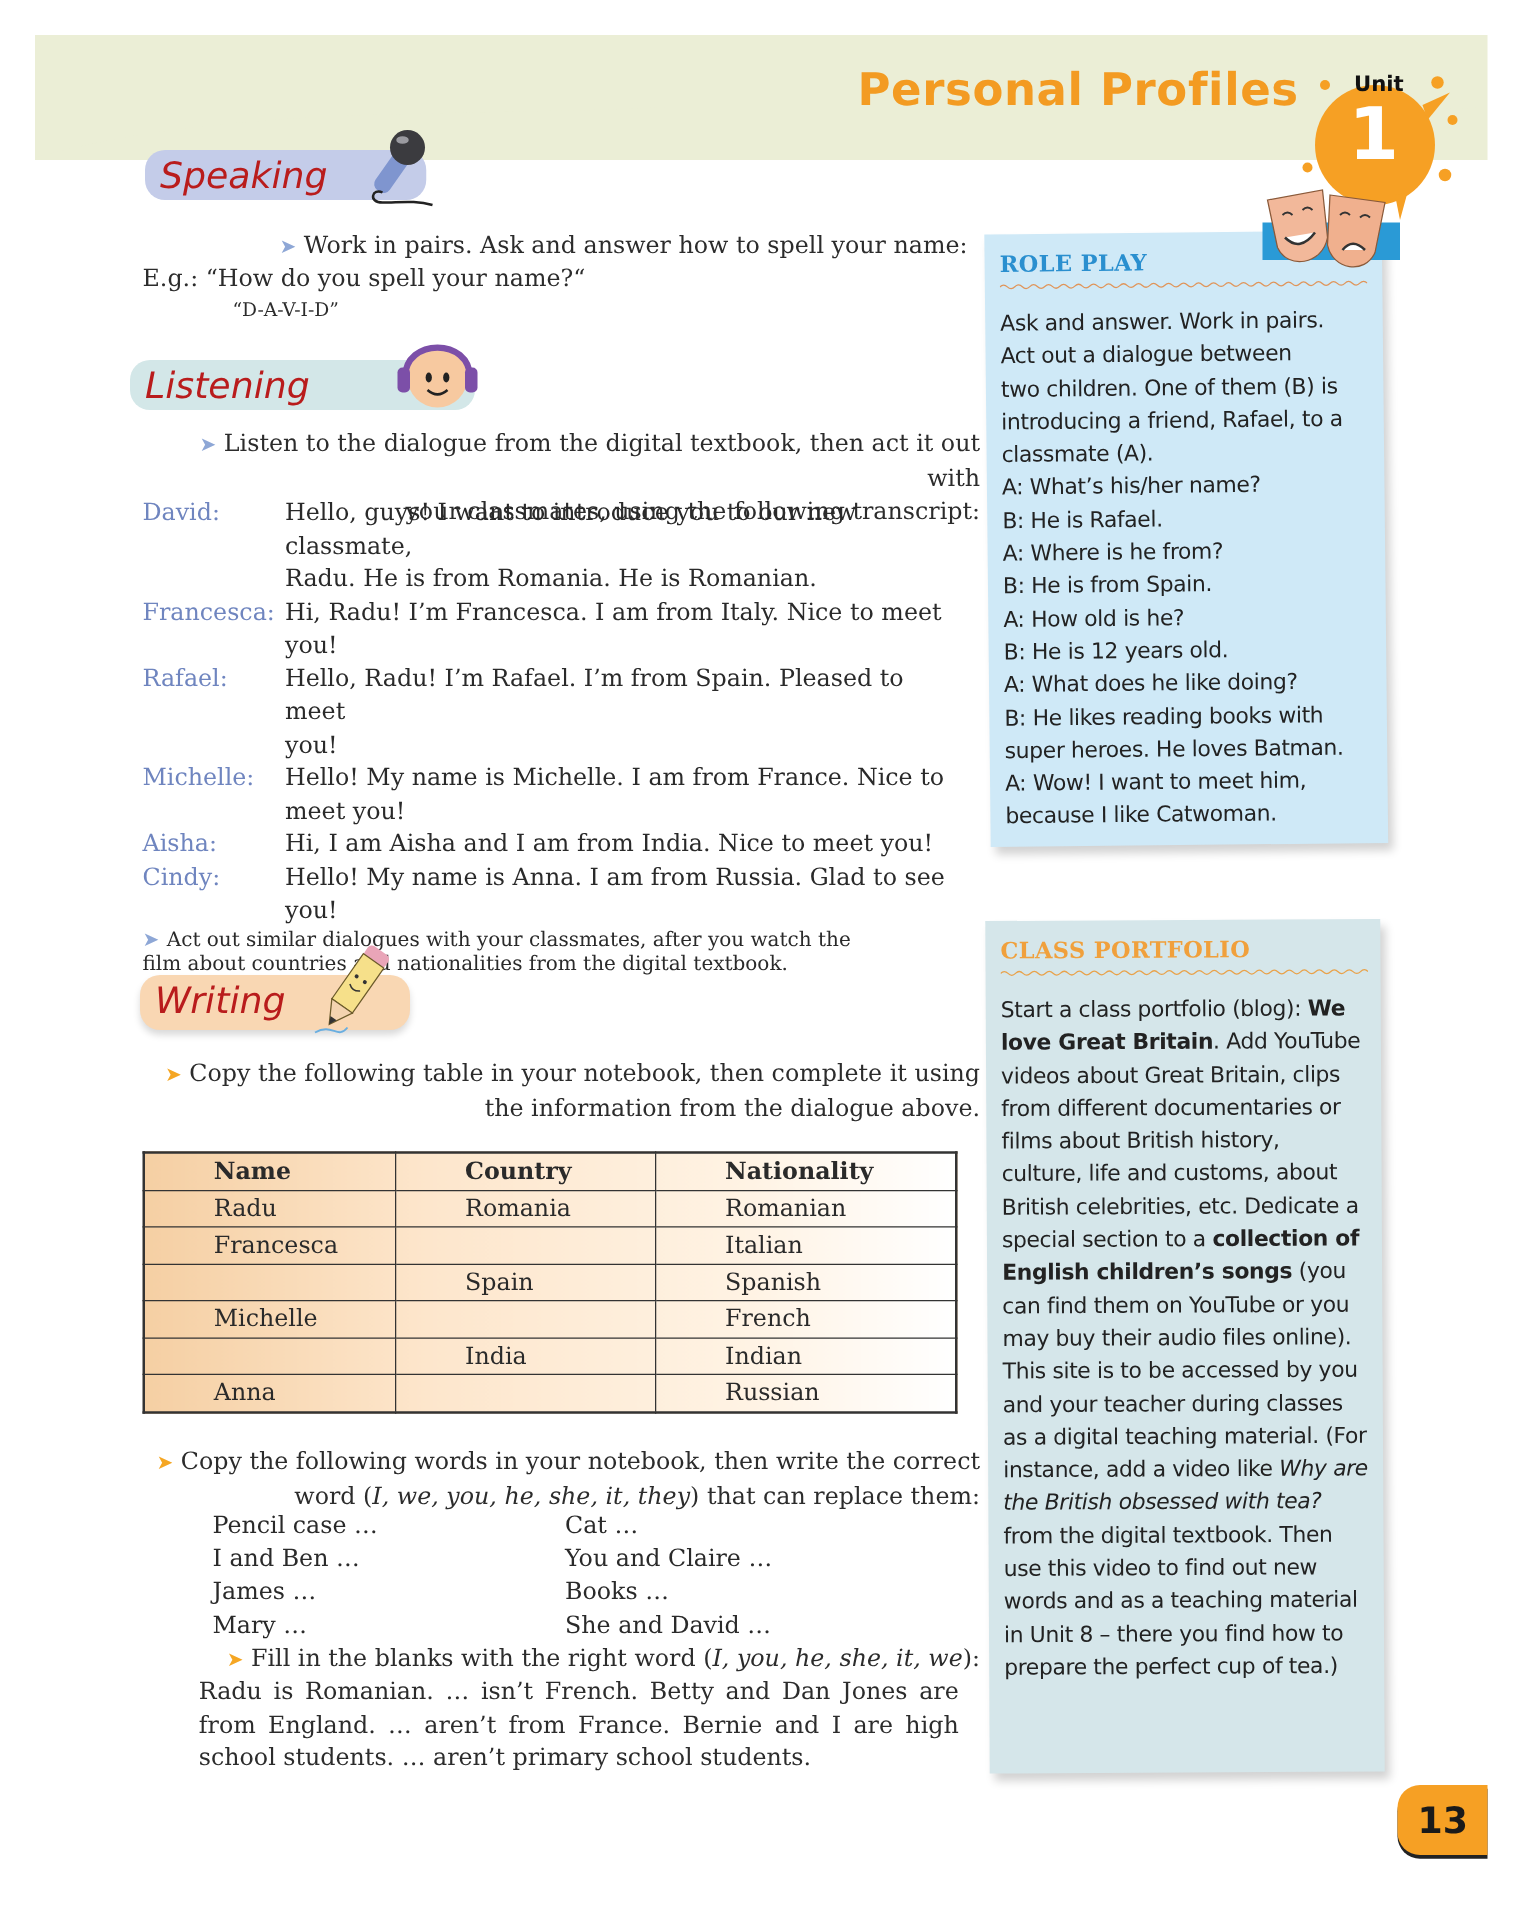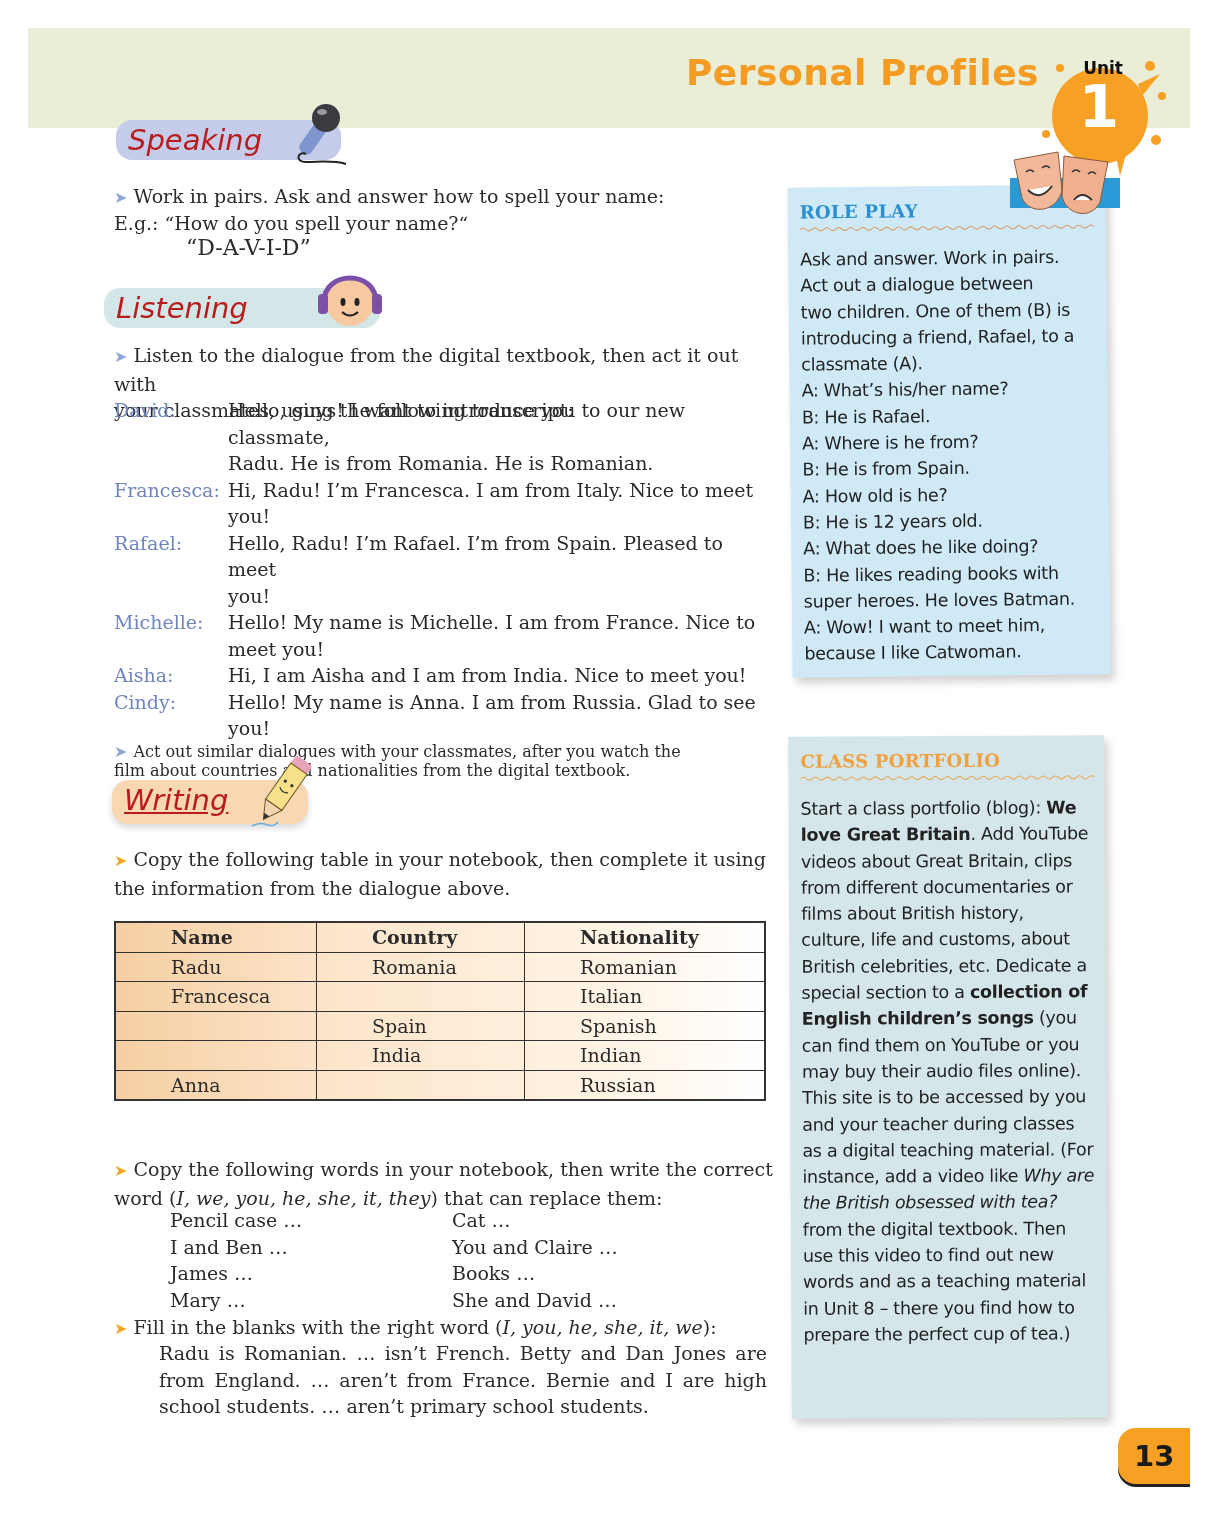--- a/index.html
+++ b/index.html
@@ -17,23 +17,23 @@
   .unit-label { left:1075px; top:58px; width:48px; text-align:right; font-family:"DejaVu Sans", sans-serif;
                 font-weight:bold; font-size:17px; color:#111; }
   .unit-number { left:1070px; top:72px; width:58px; text-align:center; font-family:"DejaVu Sans", sans-serif;
                  font-weight:bold; font-size:58px; color:#ffffff; line-height:70px; }
 
   
   .badge { border-radius:16px; font-family:"DejaVu Sans", sans-serif; font-style:italic;
            font-size:29px; color:#b91c1c; padding-left:12px; box-sizing:border-box; line-height:40px; }
   .badge-speaking { left:116px; top:120px; width:225px; height:40px; background:#c4cce9; }
   .badge-listening { left:104px; top:288px; width:276px; height:40px; background:#d3e7e8; }
-  .badge-writing { left:112px; top:780px; width:196px; height:44px; background:#f9d7b3; box-shadow:0 4px 6px rgba(0,0,0,0.15);text-decoration:underline; }
-
-  .text { font-size:19px; line-height:26.5px; color:#2c2c2c; }
+  .badge-writing { left:112px; top:780px; width:216px; height:44px; background:#f9d7b3; box-shadow:0 4px 6px rgba(0,0,0,0.15); }
+
+  .text { font-size:19px; line-height:26.5px; color:#2c2c2c;text-align:right; }
   .bullet { color:#8ea7d6; font-size:16px; margin-right:6px; }
   .bullet-orange { color:#f5a623; }
 
   .dialogue { left:114px; top:397px; width:660px; }
   .dl-row { display:flex; font-size:19px; line-height:26.5px; }
   .dl-speaker { width:114px; flex:none; color:#6f85bf; }
   .dl-line { flex:1; }
 
   
   .table { left:114px; top:921px; width:652px; border-collapse:collapse;
@@ -94,21 +94,21 @@
 <svg class="abs" style="left:280px;top:100px;width:80px;height:70px" viewBox="0 0 80 70">
   <rect x="26" y="20" width="14" height="36" rx="6" transform="rotate(35 33 38)" fill="#7f95cf"></rect>
   <circle cx="46" cy="18" r="14" fill="#3b3b3f"></circle>
   <ellipse cx="42" cy="12" rx="5" ry="3" fill="#9a9aa0"></ellipse>
   <path d="M26,54 C18,50 14,62 26,62 C40,62 52,60 66,64" stroke="#222" stroke-width="2" fill="none"></path>
 </svg>
 <div class="abs text" style="left:114px;top:183px;width:660px">
   <span class="bullet">➤</span><span>Work in pairs. Ask and answer how to spell your name:</span>
 </div>
 <div class="abs text" style="left:114px;top:210px">E.g.: “How do you spell your name?“</div>
-<div class="abs text" style="left:186px;top:235px;font-size:22px">“D-A-V-I-D”</div>
+<div class="abs text" style="left:186px;top:235px;font-size:15px">“D-A-V-I-D”</div>
 
 <div class="abs badge badge-listening">
   <span>Listening</span>
 </div>
 <svg class="abs" style="left:314px;top:262px;width:72px;height:72px" viewBox="0 0 72 72">
   <circle cx="36" cy="40" r="24" fill="#f7c9a0"></circle>
   <path d="M10,40 C10,8 62,8 62,40" stroke="#7c4fa8" stroke-width="5" fill="none"></path>
   <rect x="4" y="32" width="10" height="20" rx="4" fill="#7c4fa8"></rect>
   <rect x="58" y="32" width="10" height="20" rx="4" fill="#7c4fa8"></rect>
   <ellipse cx="29" cy="40" rx="2.5" ry="4" fill="#222"></ellipse>
@@ -202,20 +202,25 @@
   </tr>
   <tr>
     <td>Francesca</td>
     <td></td>
     <td>Italian</td>
   </tr>
   <tr>
     <td></td>
     <td>Spain</td>
     <td>Spanish</td>
+  </tr>
+  <tr>
+    <td>Michelle</td>
+    <td></td>
+    <td>French</td>
   </tr>
   <tr>
     <td></td>
     <td>India</td>
     <td>Indian</td>
   </tr>
   <tr>
     <td>Anna</td>
     <td></td>
     <td>Russian</td>

